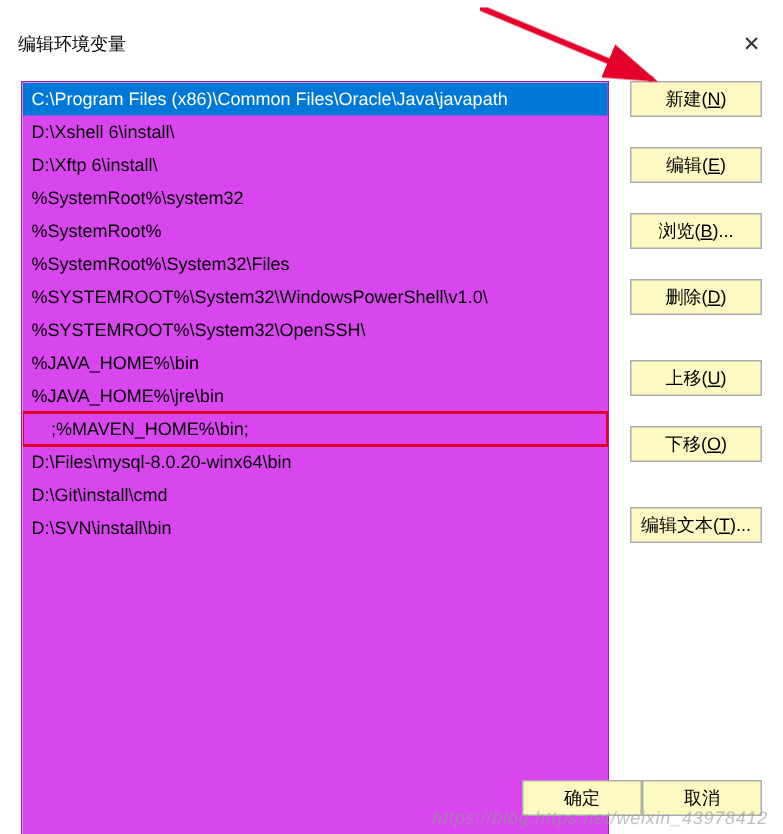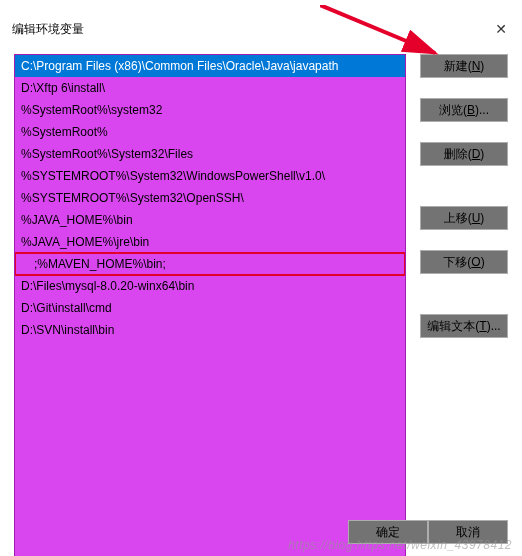--- a/index.html
+++ b/index.html
@@ -55,31 +55,31 @@
       padding: 1px 18px;
     }
     .button-col {
       width: 88px;
       display: flex;
       flex-direction: column;
       gap: 4px;
     }
     .btn {
       border: 1px solid #adadad;
-      background: #737373;
+      background: #fef9c3;
       height: 24px;
       font-size: 12px;
       cursor: pointer;
       display: flex;
       align-items: center;
       justify-content: center;
       color: #000;
     }
     .gap-small { margin-top: 16px; }
-    .gap-large { margin-top: 36px; }
+    .gap-large { margin-top: 26px; }
     .footer {
       position: absolute;
       bottom: 12px;
       right: 14px;
       display: flex;
       gap: 0;
     }
     .footer .btn { width: 80px; }
     .arrow {
       position: absolute;
@@ -111,37 +111,41 @@
     <marker id="ah" markerWidth="10" markerHeight="10" refX="8" refY="3" orient="auto">
       <path d="M0,0 L0,6 L9,3 z" fill="#e4002b"></path>
     </marker>
   </defs>
   <line x1="0" y1="0" x2="115" y2="48" stroke="#e4002b" stroke-width="4" marker-end="url(#ah)"></line>
 </svg>
 
 <div class="content">
   <div class="listbox" id="listbox">
       <div class="list-item selected">C:\Program Files (x86)\Common Files\Oracle\Java\javapath</div>
+      <div class="list-item">D:\Xshell 6\install\</div>
       <div class="list-item">D:\Xftp 6\install\</div>
       <div class="list-item">%SystemRoot%\system32</div>
       <div class="list-item">%SystemRoot%</div>
       <div class="list-item">%SystemRoot%\System32\Files</div>
       <div class="list-item">%SYSTEMROOT%\System32\WindowsPowerShell\v1.0\</div>
       <div class="list-item">%SYSTEMROOT%\System32\OpenSSH\</div>
       <div class="list-item">%JAVA_HOME%\bin</div>
       <div class="list-item">%JAVA_HOME%\jre\bin</div>
       <div class="list-item highlight-box">;%MAVEN_HOME%\bin;</div>
       <div class="list-item">D:\Files\mysql-8.0.20-winx64\bin</div>
       <div class="list-item">D:\Git\install\cmd</div>
       <div class="list-item">D:\SVN\install\bin</div>
     </div>
 
   <div class="button-col">
     <button class="btn">
         <span>新建(<u class="acc">N</u>)</span>
+      </button>
+    <button class="btn gap-small">
+        <span>编辑(<u class="acc">E</u>)</span>
       </button>
     <button class="btn gap-small">
         <span>浏览(<u class="acc">B</u>)...</span>
       </button>
     <button class="btn gap-small">
         <span>删除(<u class="acc">D</u>)</span>
       </button>
     <button class="btn gap-large">
         <span>上移(<u class="acc">U</u>)</span>
       </button>

